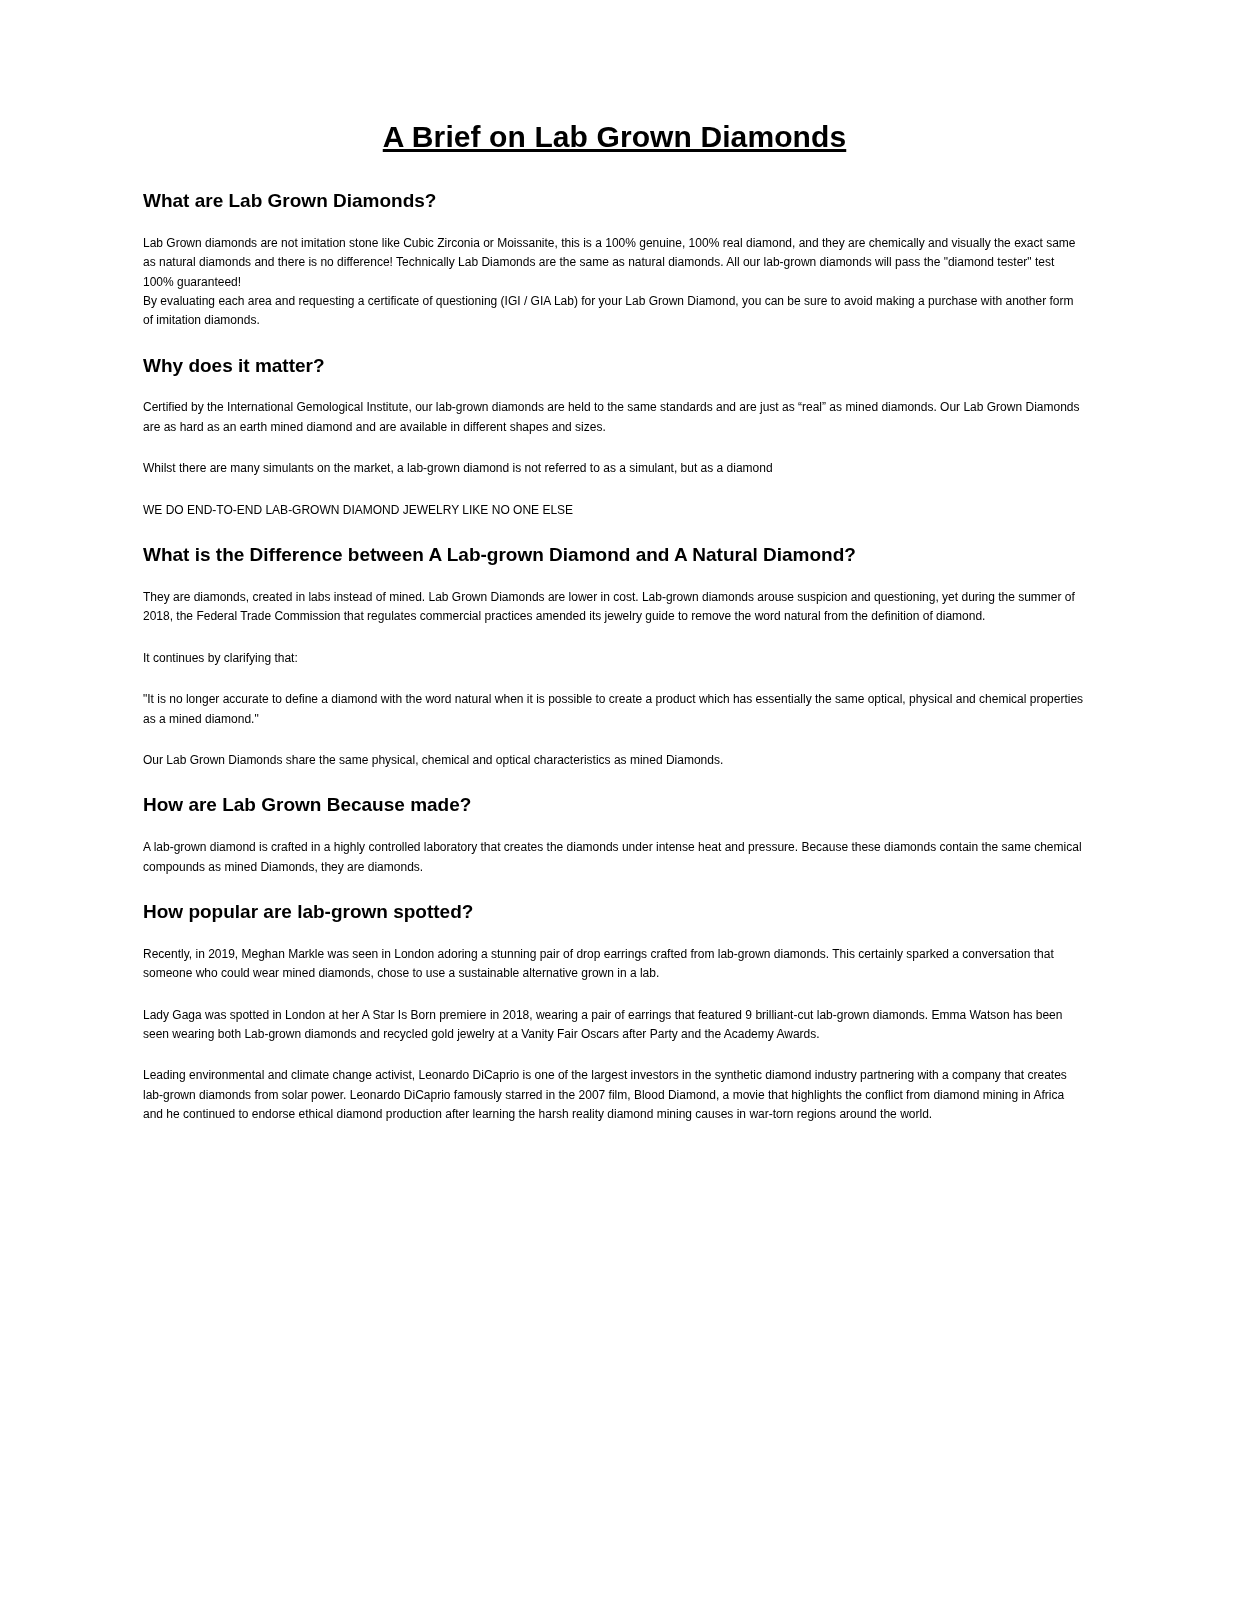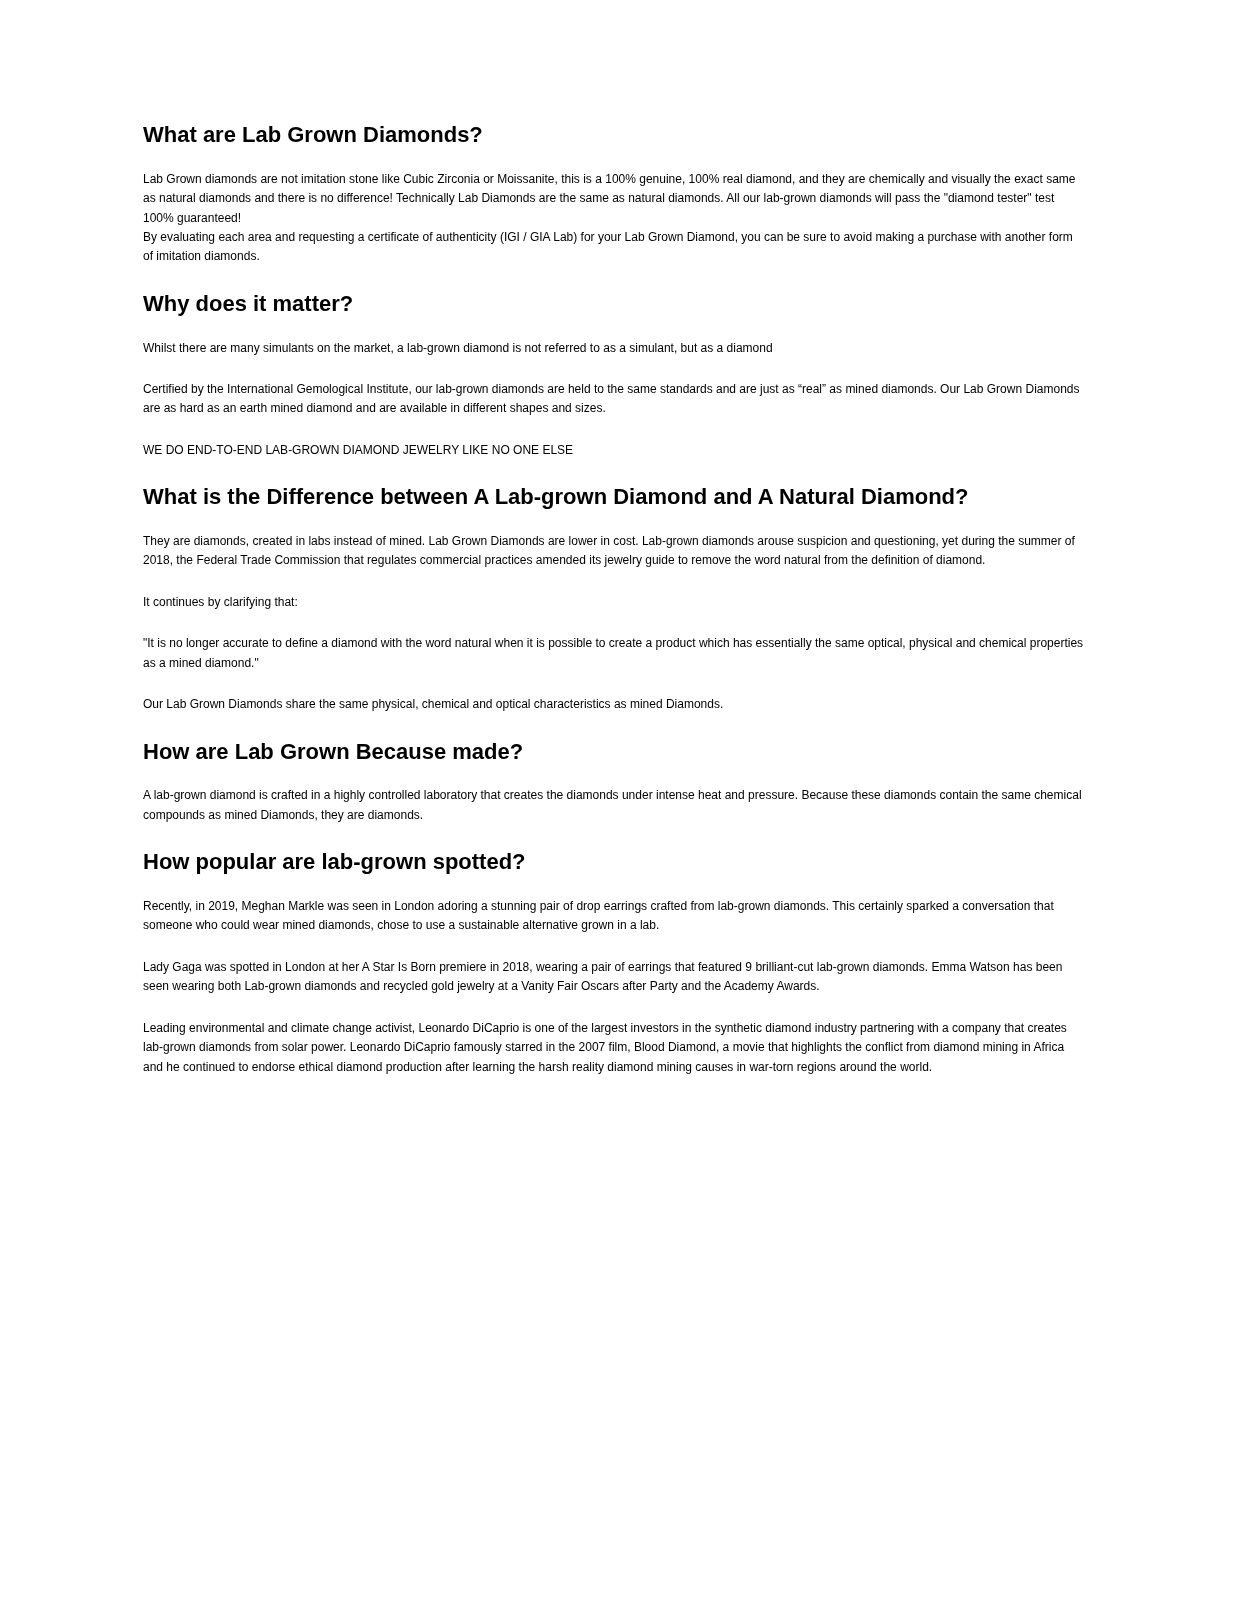--- a/index.html
+++ b/index.html
@@ -22,21 +22,21 @@
   }
   .doc-title {
     text-align: center;
     font-size: 30px;
     font-weight: bold;
     text-decoration: underline;
     margin: 0 0 34px 0;
     letter-spacing: 0.1px;
   }
   h2.section-heading {
-    font-size: 22px;
+    font-size: 19px;
     font-weight: bold;
     margin: 0 0 20px 0;
     line-height: 1.35;
   }
   h2.tight {
     margin-bottom: 20px;
   }
   p.body-text {
     font-size: 12px;
     line-height: 1.62;
@@ -46,28 +46,29 @@
   p.no-gap {
     margin-bottom: 0;
   }
   .heading-gap { margin-top: 26px; }
 </style>
 </head>
 <body>
 
 <div class="page">
 
+  <h1 class="doc-title">A Brief on Lab Grown Diamonds</h1>
 
   <h2 class="section-heading">What are Lab Grown Diamonds?</h2>
   <p class="body-text no-gap">Lab Grown diamonds are not imitation stone like Cubic Zirconia or Moissanite, this is a 100% genuine, 100% real diamond, and they are chemically and visually the exact same as natural diamonds and there is no difference! Technically Lab Diamonds are the same as natural diamonds. All our lab-grown diamonds will pass the "diamond tester" test 100% guaranteed!</p>
-  <p class="body-text">By evaluating each area and requesting a certificate of authenticity (IGI / GIA Lab) for your Lab Grown Diamond, you can be sure to avoid making a purchase with another form of imitation diamonds.</p>
+  <p class="body-text">By evaluating each area and requesting a certificate of questioning (IGI / GIA Lab) for your Lab Grown Diamond, you can be sure to avoid making a purchase with another form of imitation diamonds.</p>
 
   <h2 class="section-heading tight heading-gap">Why does it matter?</h2>
+  <p class="body-text">Certified by the International Gemological Institute, our lab-grown diamonds are held to the same standards and are just as “real” as mined diamonds. Our Lab Grown Diamonds are as hard as an earth mined diamond and are available in different shapes and sizes.</p>
   <p class="body-text">Whilst there are many simulants on the market, a lab-grown diamond is not referred to as a simulant, but as a diamond</p>
-  <p class="body-text">Certified by the International Gemological Institute, our lab-grown diamonds are held to the same standards and are just as “real” as mined diamonds. Our Lab Grown Diamonds are as hard as an earth mined diamond and are available in different shapes and sizes.</p>
   <p class="body-text">WE DO END-TO-END LAB-GROWN DIAMOND JEWELRY LIKE NO ONE ELSE</p>
 
   <h2 class="section-heading heading-gap">What is the Difference between A Lab-grown Diamond and A Natural Diamond?</h2>
   <p class="body-text">They are diamonds, created in labs instead of mined. Lab Grown Diamonds are lower in cost. Lab-grown diamonds arouse suspicion and questioning, yet during the summer of 2018, the Federal Trade Commission that regulates commercial practices amended its jewelry guide to remove the word natural from the definition of diamond.</p>
   <p class="body-text">It continues by clarifying that:</p>
   <p class="body-text">"It is no longer accurate to define a diamond with the word natural when it is possible to create a product which has essentially the same optical, physical and chemical properties as a mined diamond."</p>
   <p class="body-text">Our Lab Grown Diamonds share the same physical, chemical and optical characteristics as mined Diamonds.</p>
 
   <h2 class="section-heading heading-gap">How are Lab Grown Because made?</h2>
   <p class="body-text">A lab-grown diamond is crafted in a highly controlled laboratory that creates the diamonds under intense heat and pressure. Because these diamonds contain the same chemical compounds as mined Diamonds, they are diamonds.</p>

